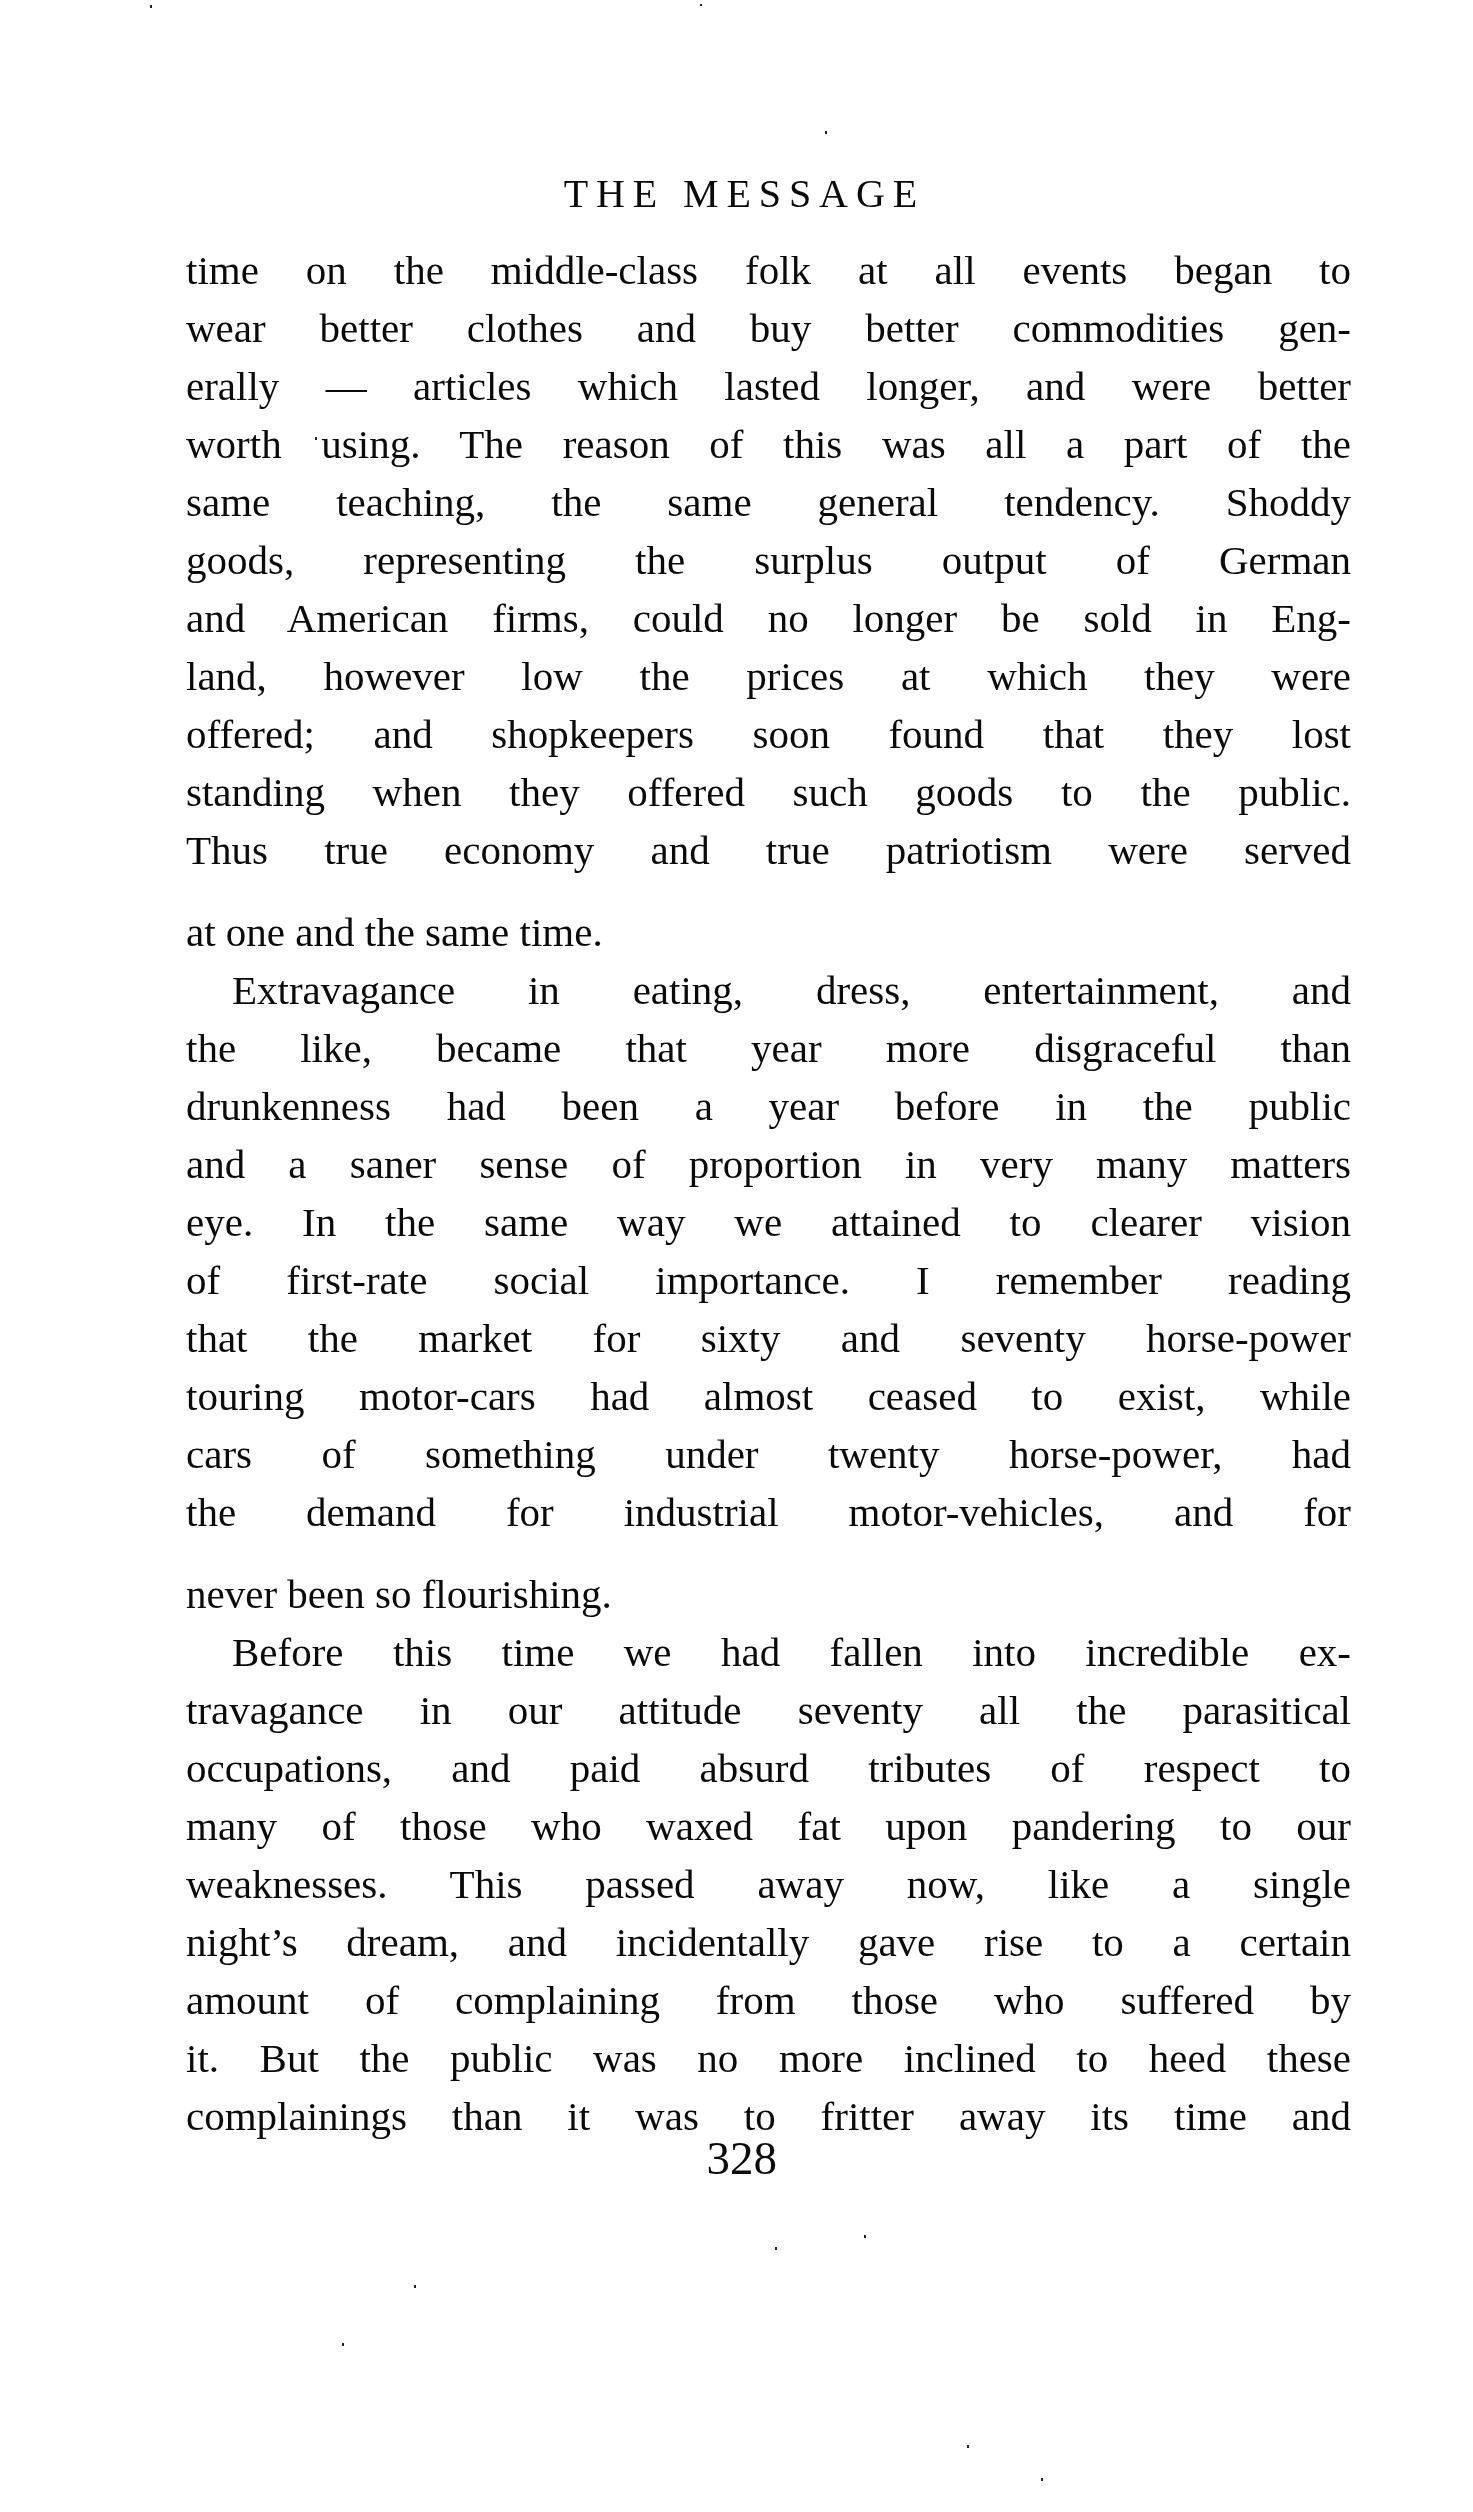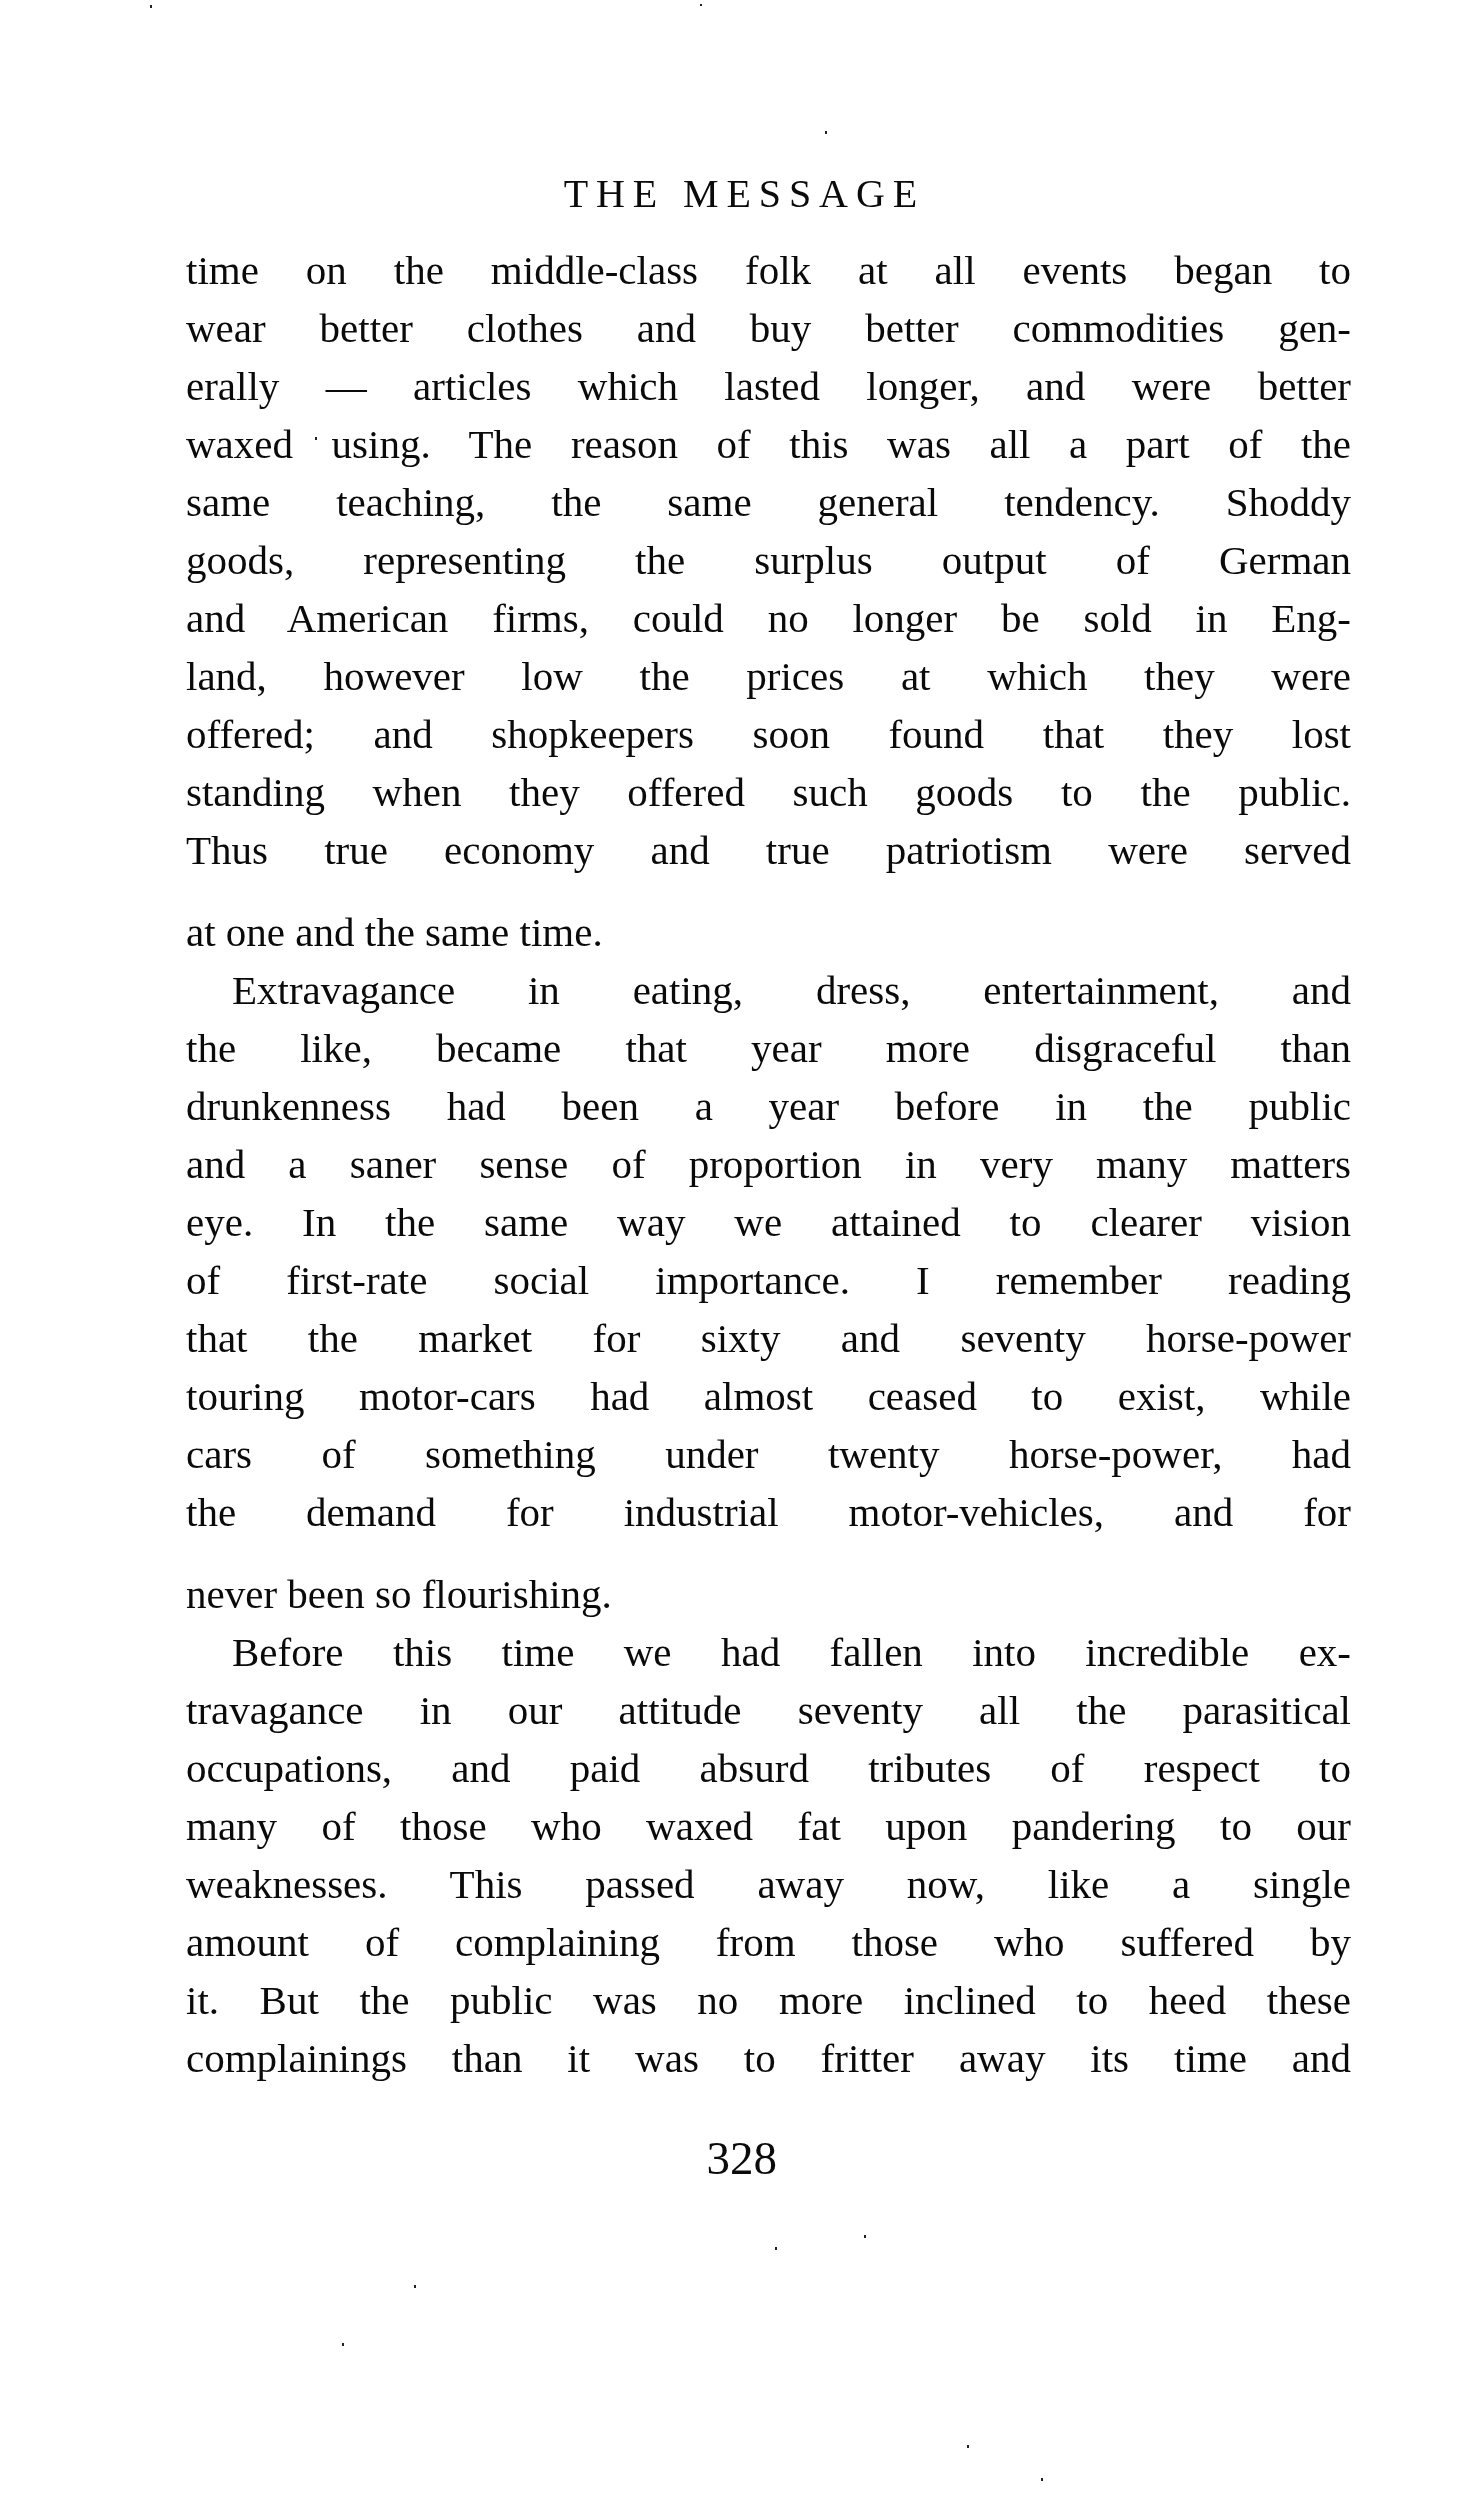--- a/index.html
+++ b/index.html
@@ -83,21 +83,21 @@
 <div class="page">
 
   <div class="running-head">THE MESSAGE</div>
 
   <div class="text-block">
 
     <div>
       <span class="line">time on the middle-class folk at all events began to</span>
       <span class="line">wear better clothes and buy better commodities gen-</span>
       <span class="line">erally — articles which lasted longer, and were better</span>
-      <span class="line">waxed using.  The reason of this was all a part of the</span>
+      <span class="line">worth using.  The reason of this was all a part of the</span>
       <span class="line">same teaching, the same general tendency.  Shoddy</span>
       <span class="line">goods, representing the surplus output of German</span>
       <span class="line">and American firms, could no longer be sold in Eng-</span>
       <span class="line">land, however low the prices at which they were</span>
       <span class="line">offered; and shopkeepers soon found that they lost</span>
       <span class="line">standing when they offered such goods to the public.</span>
       <span class="line">Thus true economy and true patriotism were served</span>
       <span class="line last">at one and the same time.</span>
     </div>
 
@@ -114,20 +114,21 @@
       <span class="line">the demand for industrial motor-vehicles, and for</span>
       <span class="line last">never been so flourishing.</span>
     </div>
 
     <div>
       <span class="line indent">Before this time we had fallen into incredible ex-</span>
       <span class="line">travagance in our attitude seventy all the parasitical</span>
       <span class="line">occupations, and paid absurd tributes of respect to</span>
       <span class="line">many of those who waxed fat upon pandering to our</span>
       <span class="line">weaknesses.  This passed away now, like a single</span>
+      <span class="line">night’s dream, and incidentally gave rise to a certain</span>
       <span class="line">amount of complaining from those who suffered by</span>
       <span class="line">it.  But the public was no more inclined to heed these</span>
       <span class="line">complainings than it was to fritter away its time and</span>
     </div>
 
   </div>
 
   <div class="folio">328</div>
 
   <div class="speck" style="left:150px; top:5.2px;"></div>

